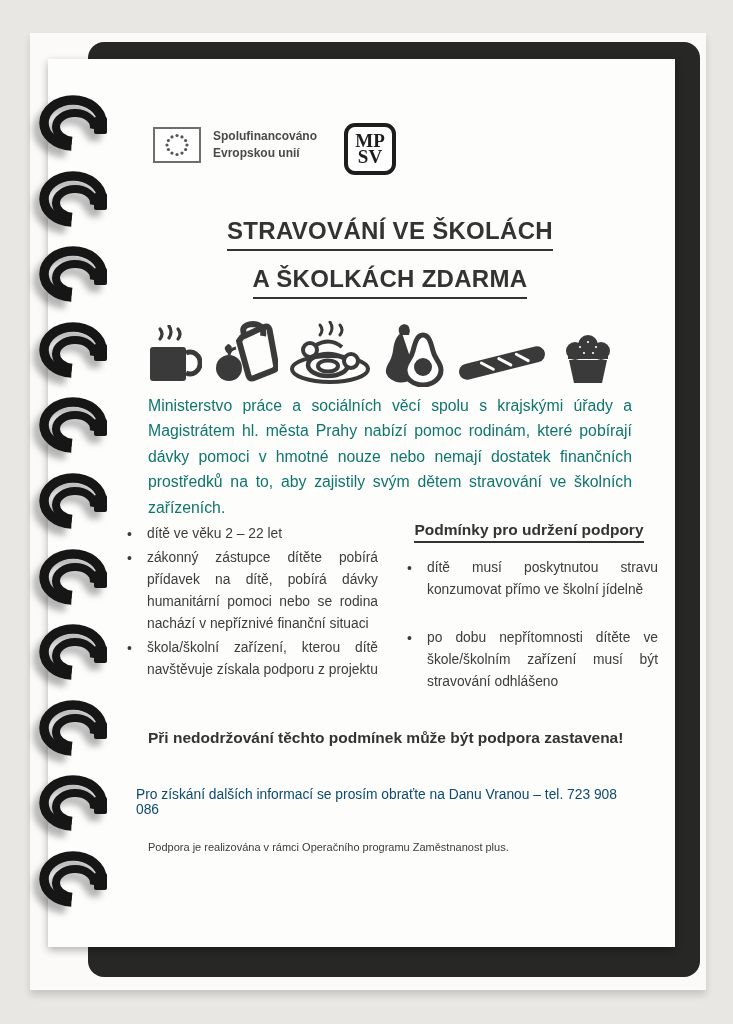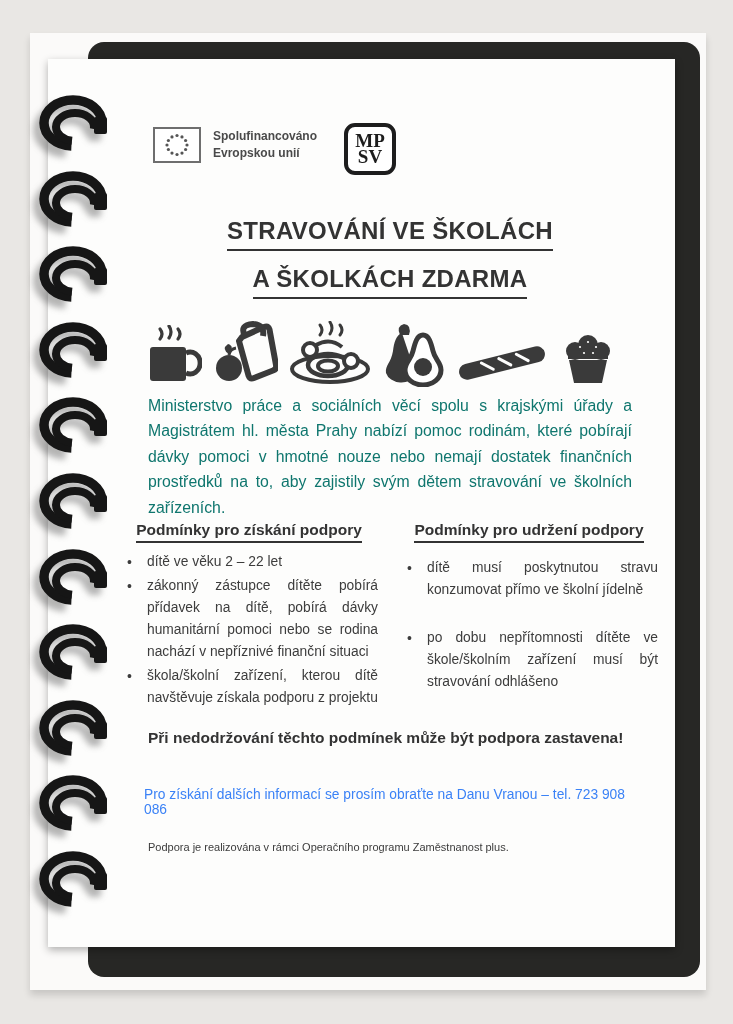--- a/index.html
+++ b/index.html
@@ -79,22 +79,22 @@
   }
   .bullet-item .dot{position:absolute;left:7px;top:0;font-size:14px;}
   .col-right .bullets{margin-top:14px;}
   .col-right .bullet-item + .bullet-item{margin-top:26px;}
   
   .warning{
     position:absolute;left:100px;top:670px;width:484px;
     font-size:15.5px;font-weight:700;color:#333;
   }
   .contact{
-    position:absolute;left:96px;top:728px;width:490px;
-    font-size:13.8px;color:#3b82f6;
+    position:absolute;left:88px;top:728px;width:490px;
+    font-size:13.8px;color:#0c4a6e;
   }
   .footer-note{
     position:absolute;left:100px;top:782px;width:490px;
     font-size:11px;color:#3c3c3c;
   }
 </style>
 </head>
 <body>
 
 <div class="scene">
@@ -214,23 +214,20 @@
               <circle cx="24" cy="24" r="1.1"></circle>
             <circle cx="33" cy="24" r="1.1"></circle>
           </g>
         </svg>
       </span>
     </div>
 
     <div class="intro">Ministerstvo práce a sociálních věcí spolu s krajskými úřady a Magistrátem hl. města Prahy nabízí pomoc rodinám, které pobírají dávky pomoci v hmotné nouze nebo nemají dostatek finančních prostředků na to, aby zajistily svým dětem stravování ve školních zařízeních.</div>
 
     <div class="col col-left">
-      <div class="col-heading">
-        <span>Podmínky pro získání podpory</span>
-      </div>
       <div class="bullets">
           <div class="bullet-item"><span class="dot">•</span><span>dítě ve věku 2 – 22 let</span></div>
           <div class="bullet-item"><span class="dot">•</span><span>zákonný zástupce dítěte pobírá přídavek na dítě, pobírá dávky humanitární pomoci nebo se rodina nachází v nepříznivé finanční situaci</span></div>
           <div class="bullet-item"><span class="dot">•</span><span>škola/školní zařízení, kterou dítě navštěvuje získala podporu z projektu</span></div>
         </div>
     </div>
 
     <div class="col col-right">
       <div class="col-heading">
         <span>Podmínky pro udržení podpory</span>

